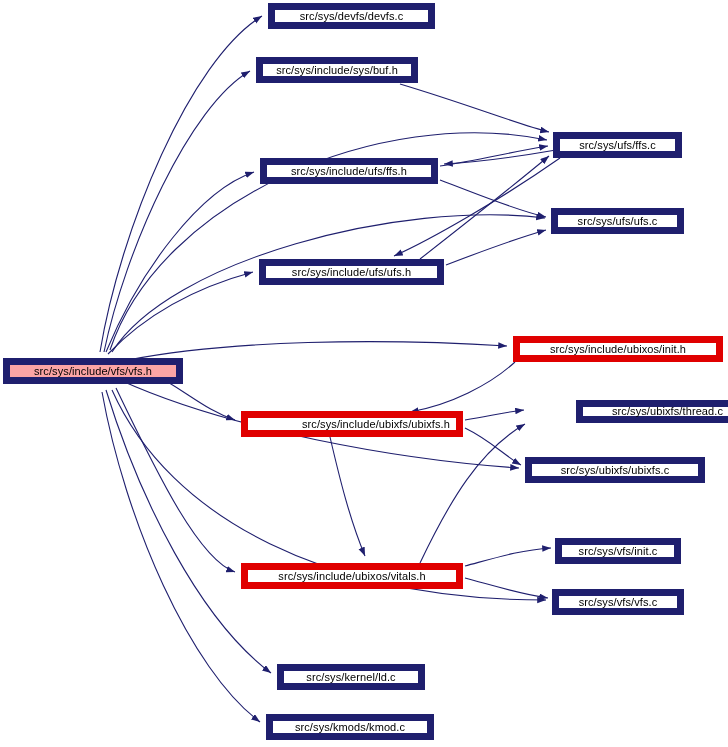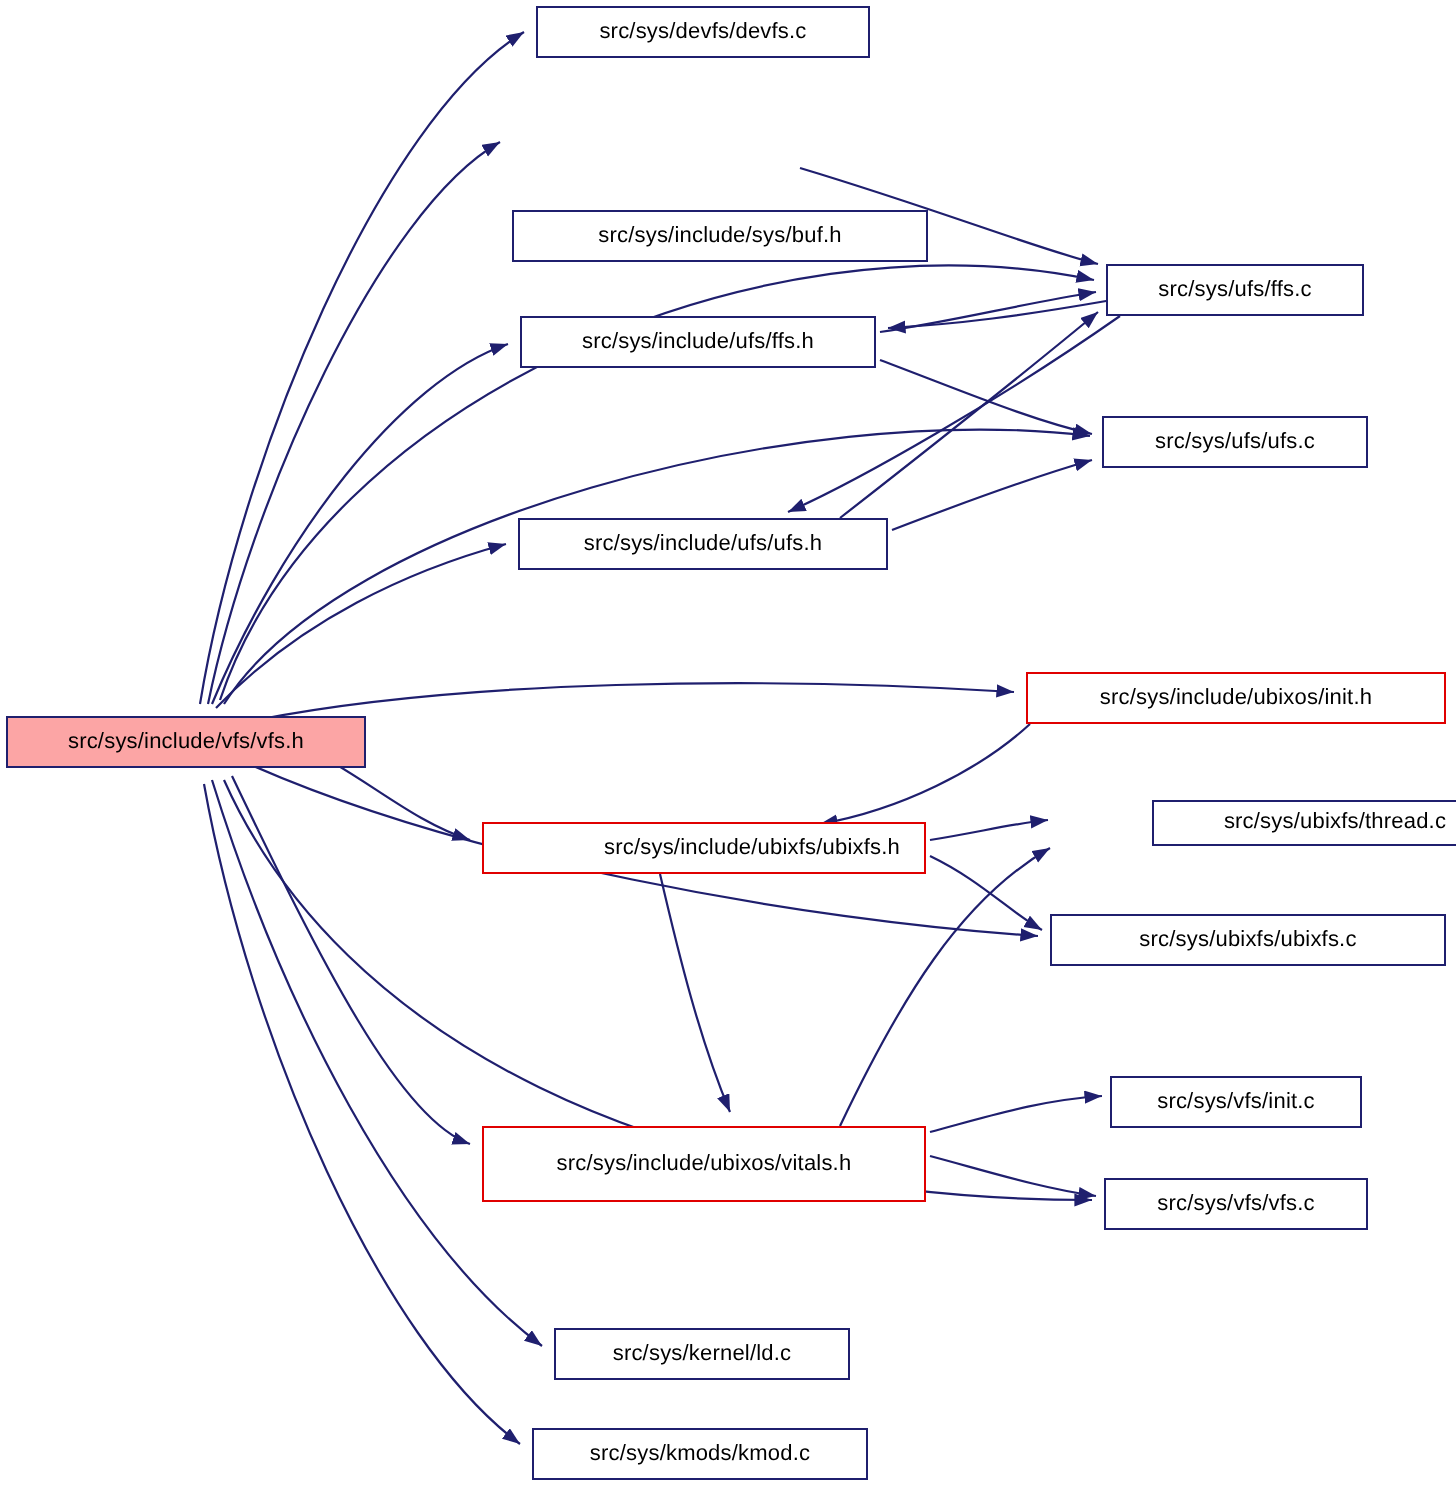--- a/index.html
+++ b/index.html
@@ -20,21 +20,21 @@
     left: 0;
     top: 0;
     width: 728px;
     height: 747px;
     pointer-events: none;
   }
   .node {
     position: absolute;
     box-sizing: border-box;
     background: #ffffff;
-    border: 1px solid #0ea5e9;
+    border: 7px solid #0ea5e9;
     color: #000000;
     font-size: 11px;
     line-height: 1;
     display: flex;
     align-items: center;
     justify-content: center;
     white-space: nowrap;
     letter-spacing: 0.1px;
   }
   .node.blue {
@@ -99,29 +99,29 @@
 
       <path d="M465,578 C495,586 520,594 548,598"></path>
 
       <path d="M420,563 C450,500 480,450 525,424"></path>
 
       <path d="M330,437 C340,480 350,520 365,556"></path>
     </g>
   </svg>
 
   <div class="node blue" style="left:268px; top:3px;   width:167px; height:26px;">src/sys/devfs/devfs.c</div>
-  <div class="node blue" style="left:256px; top:57px;  width:208px; height:26px;margin-top:48px;">src/sys/include/sys/buf.h</div>
+  <div class="node blue" style="left:256px; top:57px;  width:162px; height:26px;">src/sys/include/sys/buf.h</div>
   <div class="node blue" style="left:553px; top:132px; width:129px; height:26px;">src/sys/ufs/ffs.c</div>
   <div class="node blue" style="left:260px; top:158px; width:178px; height:26px;">src/sys/include/ufs/ffs.h</div>
   <div class="node blue" style="left:551px; top:208px; width:133px; height:26px;">src/sys/ufs/ufs.c</div>
   <div class="node blue" style="left:259px; top:259px; width:185px; height:26px;">src/sys/include/ufs/ufs.h</div>
   <div class="node red" style="left:513px; top:336px; width:210px; height:26px;">src/sys/include/ubixos/init.h</div>
   <div class="node current" style="left:3px;   top:358px; width:180px; height:26px;">src/sys/include/vfs/vfs.h</div>
   <div class="node blue" style="left:528px; top:400px; width:183px; height:23px;margin-left:48px;">src/sys/ubixfs/thread.c</div>
   <div class="node red" style="left:241px; top:411px; width:222px; height:26px;padding-left:48px;">src/sys/include/ubixfs/ubixfs.h</div>
-  <div class="node blue" style="left:525px; top:457px; width:198px; height:26px;">src/sys/ubixfs/ubixfs.c</div>
+  <div class="node blue" style="left:525px; top:457px; width:180px; height:26px;">src/sys/ubixfs/ubixfs.c</div>
   <div class="node blue" style="left:555px; top:538px; width:126px; height:26px;">src/sys/vfs/init.c</div>
-  <div class="node red" style="left:241px; top:563px; width:222px; height:38px;">src/sys/include/ubixos/vitals.h</div>
+  <div class="node red" style="left:241px; top:563px; width:222px; height:26px;">src/sys/include/ubixos/vitals.h</div>
   <div class="node blue" style="left:552px; top:589px; width:132px; height:26px;">src/sys/vfs/vfs.c</div>
   <div class="node blue" style="left:277px; top:664px; width:148px; height:26px;">src/sys/kernel/ld.c</div>
   <div class="node blue" style="left:266px; top:714px; width:168px; height:26px;">src/sys/kmods/kmod.c</div>
 
 </div>
 
 </body></html>

